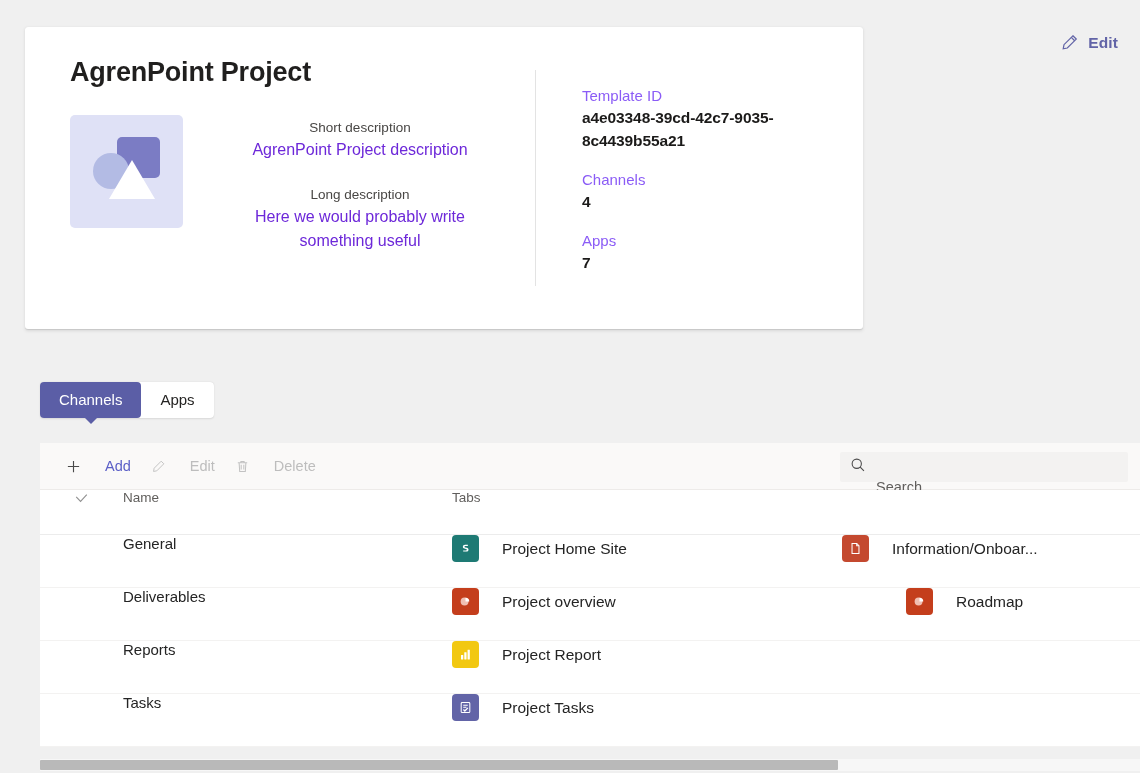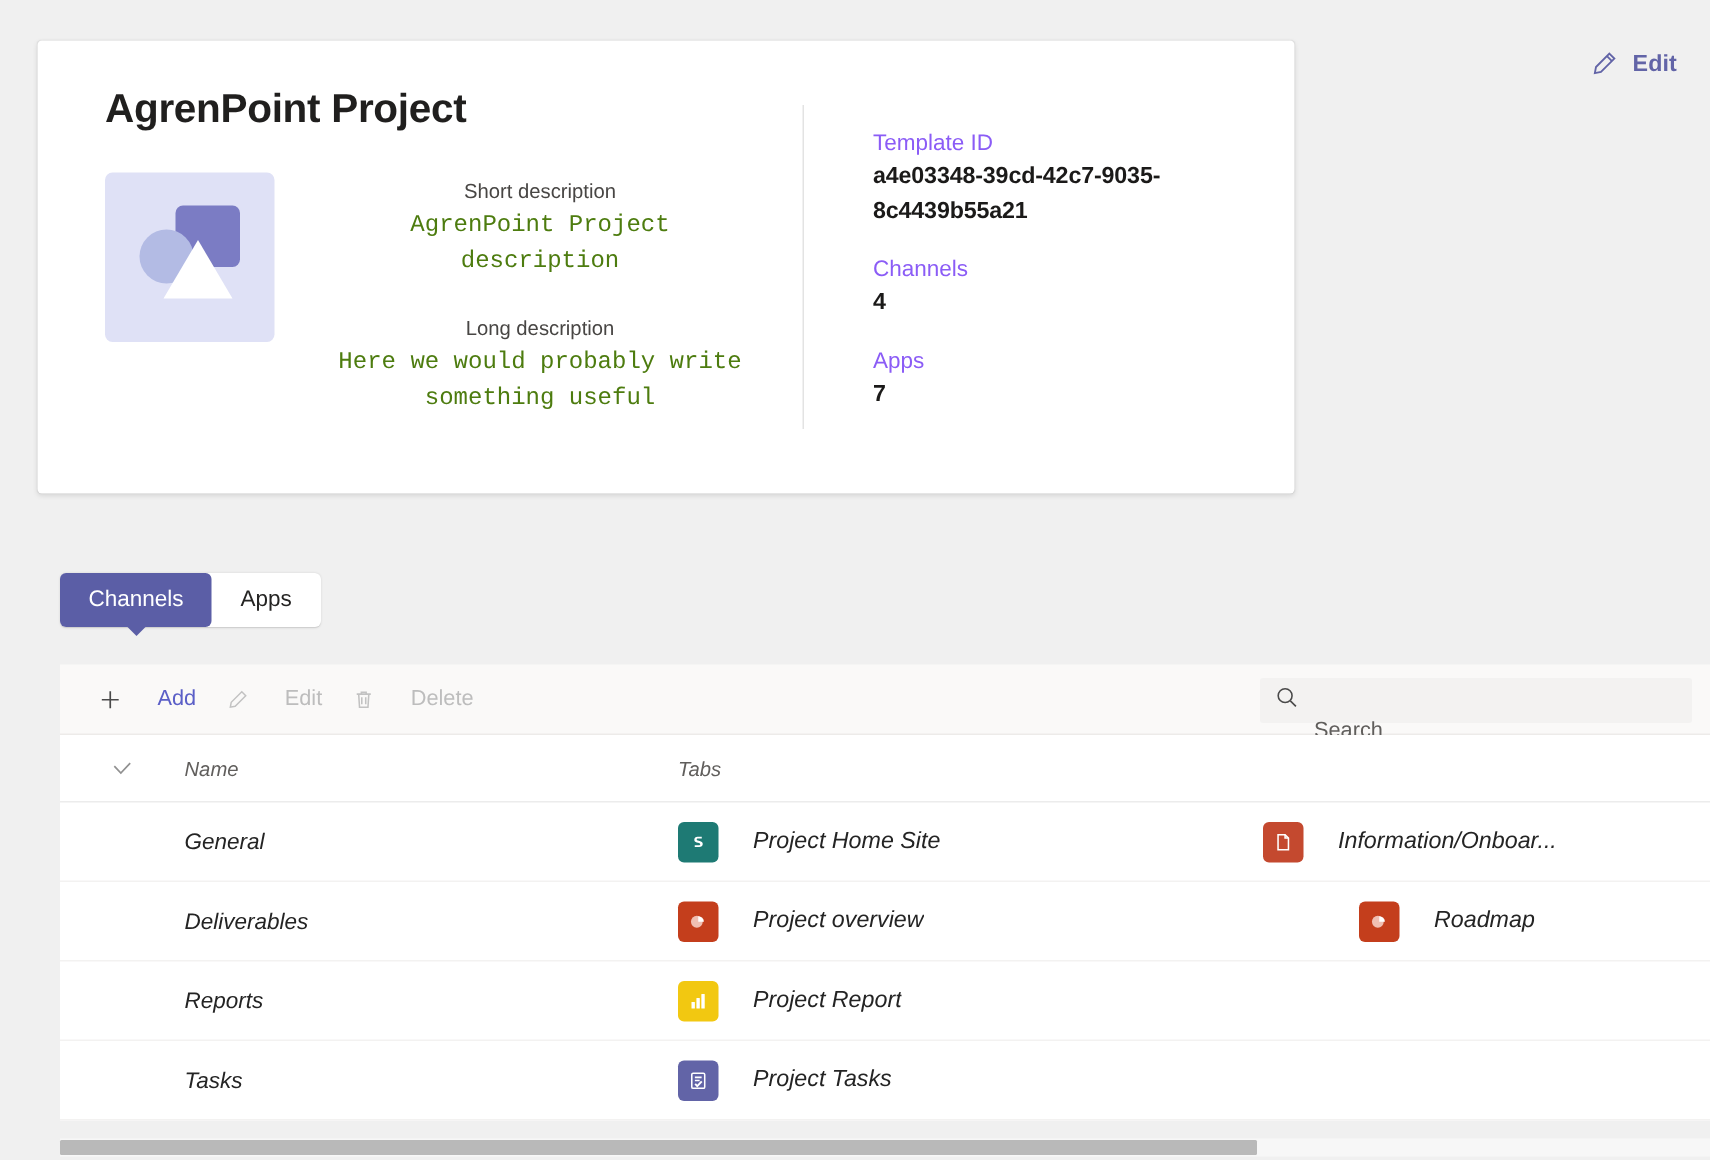--- a/index.html
+++ b/index.html
@@ -99,24 +99,23 @@
   }
 
   .descs { margin-left: 42px; padding-top: 2px; text-align: center; }
   .desc-label {
     font-size: 13.5px;
     color: #484644;
     line-height: 21px;
   }
   .desc-value {
     font-size: 16px;
-    color: #4d7c0f;
+    color: #6d28d9;
     line-height: 24px;
     max-width: 270px;
-    font-family: Liberation Mono, monospace;
   }
   .desc-gap { height: 22px; }
 
   .hero-divider {
     position: absolute;
     left: 510px;
     top: 43px;
     width: 1px;
     height: 216px;
     background: #e3e3e3;
@@ -234,24 +233,23 @@
   
   .table {
     position: absolute;
     left: 40px;
     top: 490px;
     width: 1100px;
     background: #ffffff;
   }
   .trow {
     display: flex;
-    align-items: center;
+    align-items: flex-start;
     border-bottom: 1px solid #f3f2f1;
     height: 53px;
-    font-style: italic;
   }
   .trow.header { height: 45px; border-bottom: 1px solid #ececec; }
   .cell-check {
     width: 82px;
     flex: none;
     display: flex;
     justify-content: center;
     align-items: center;
   }
   .cell-name {

